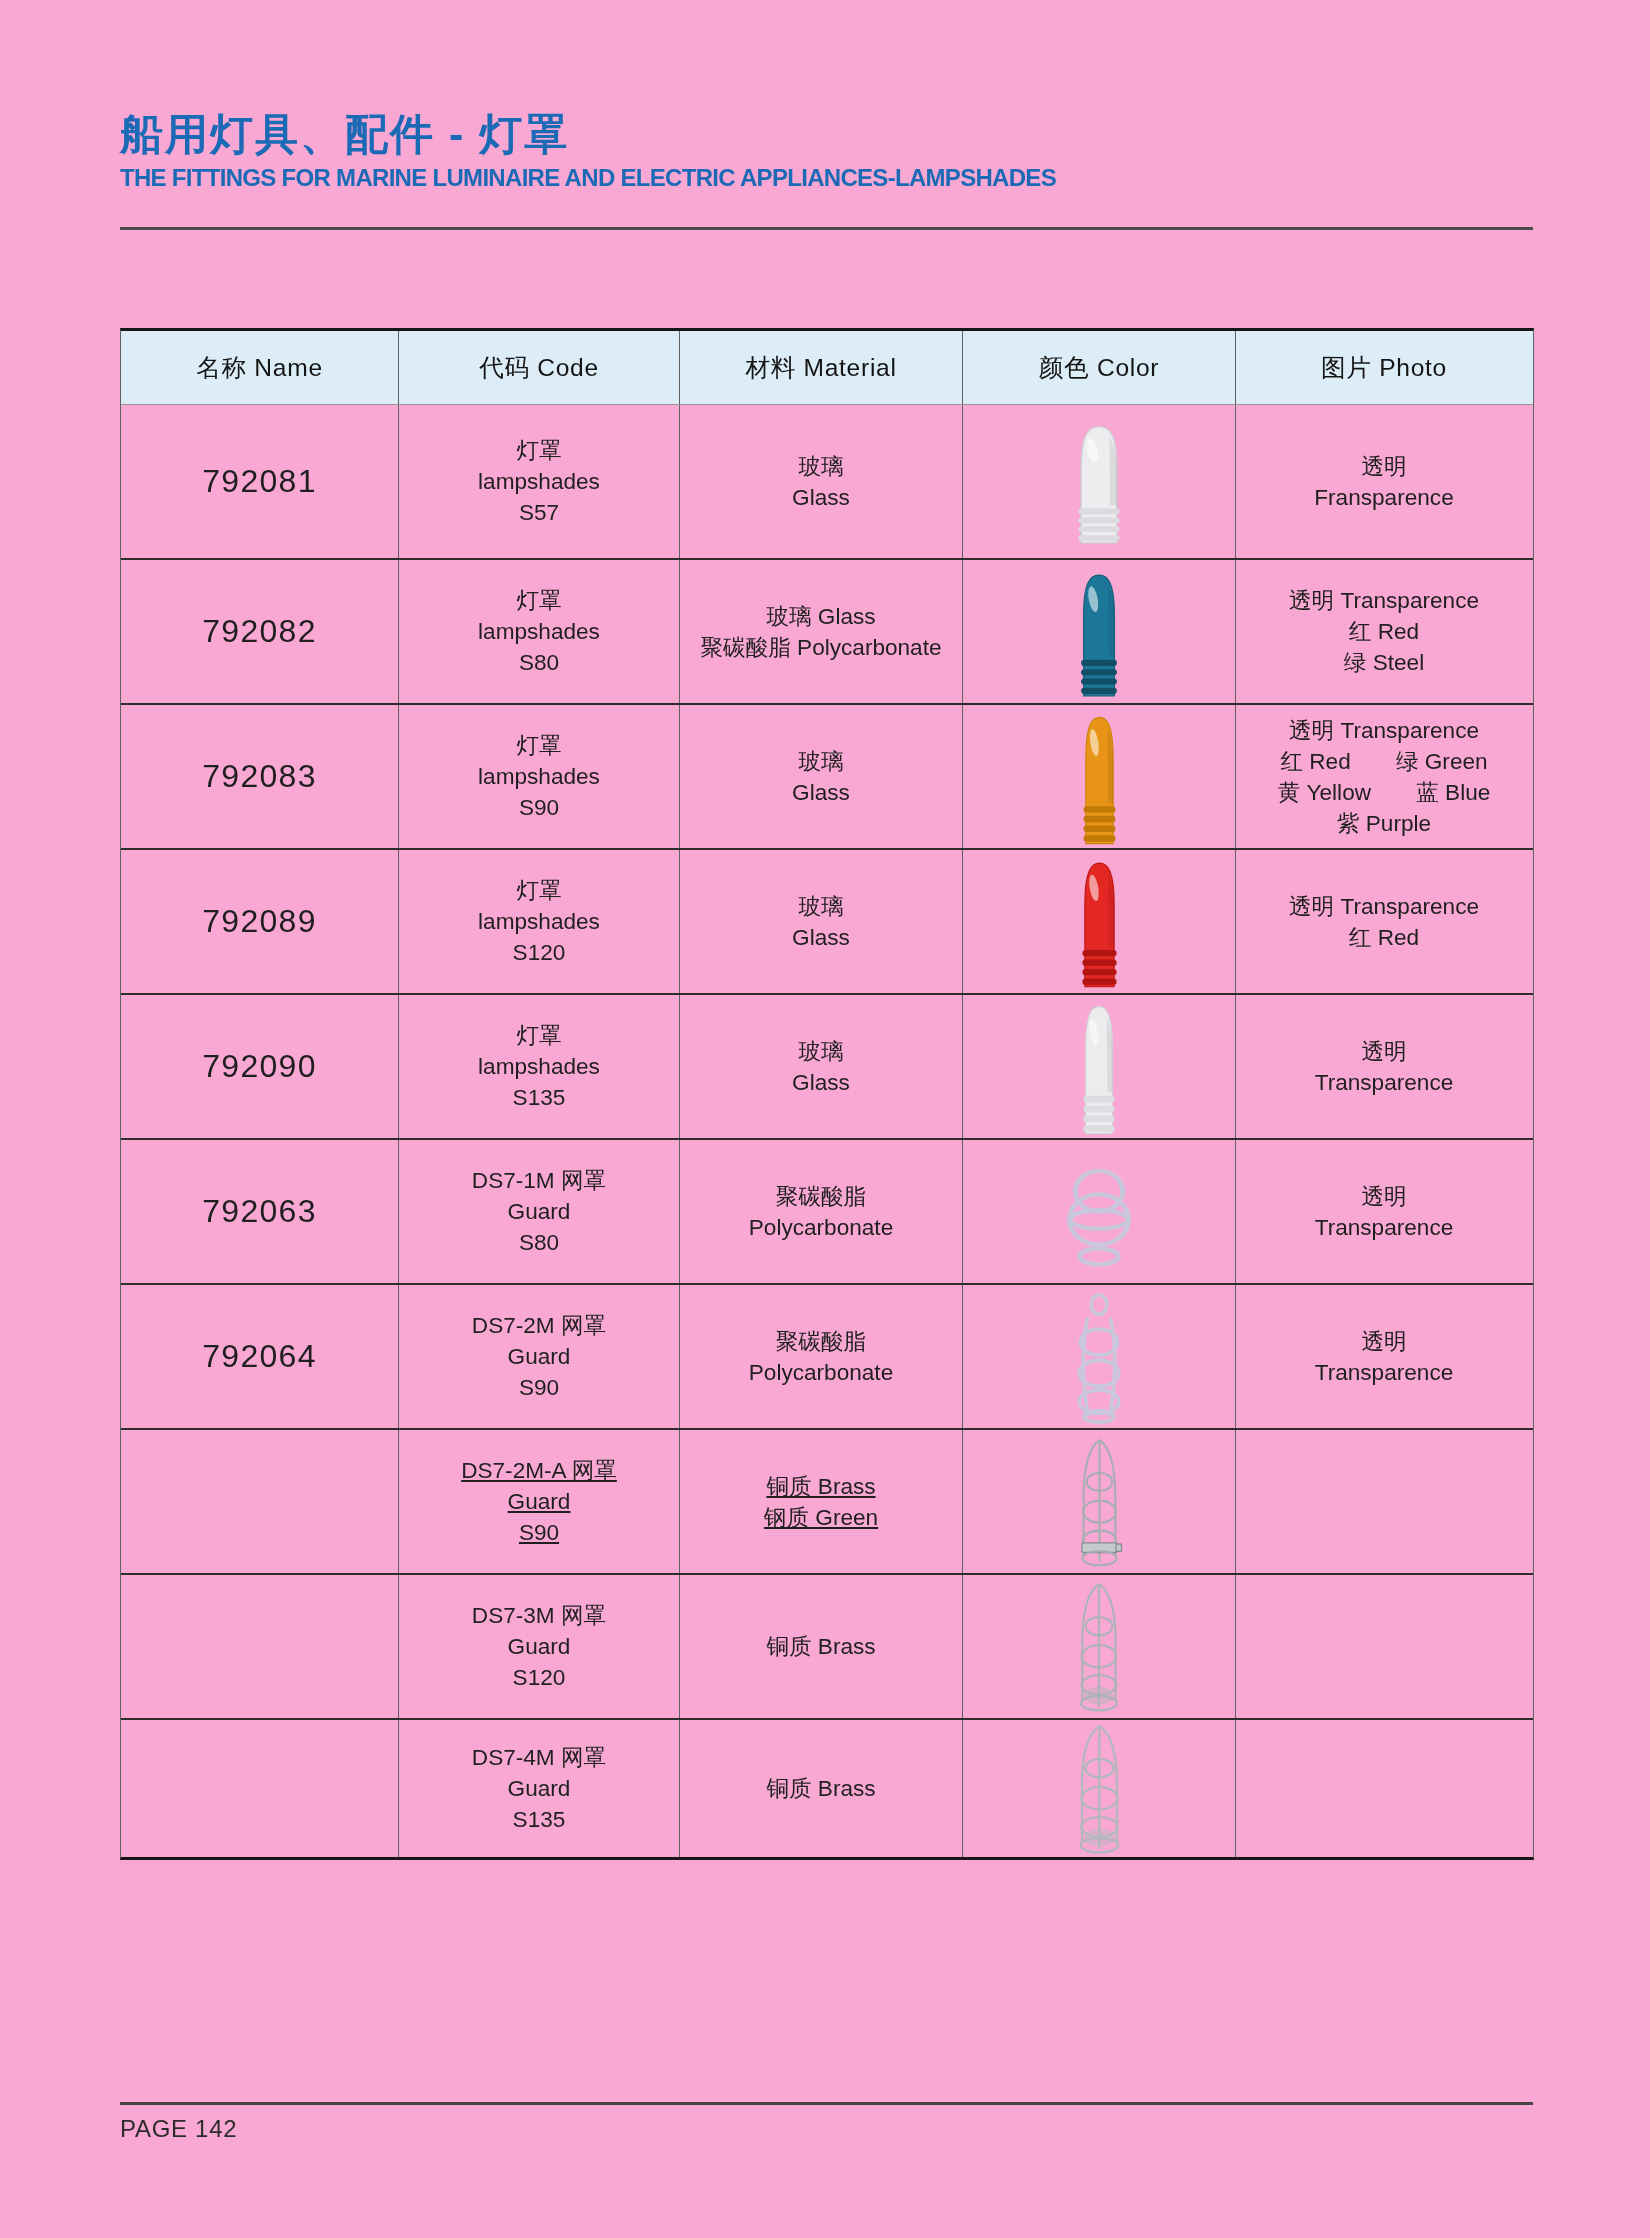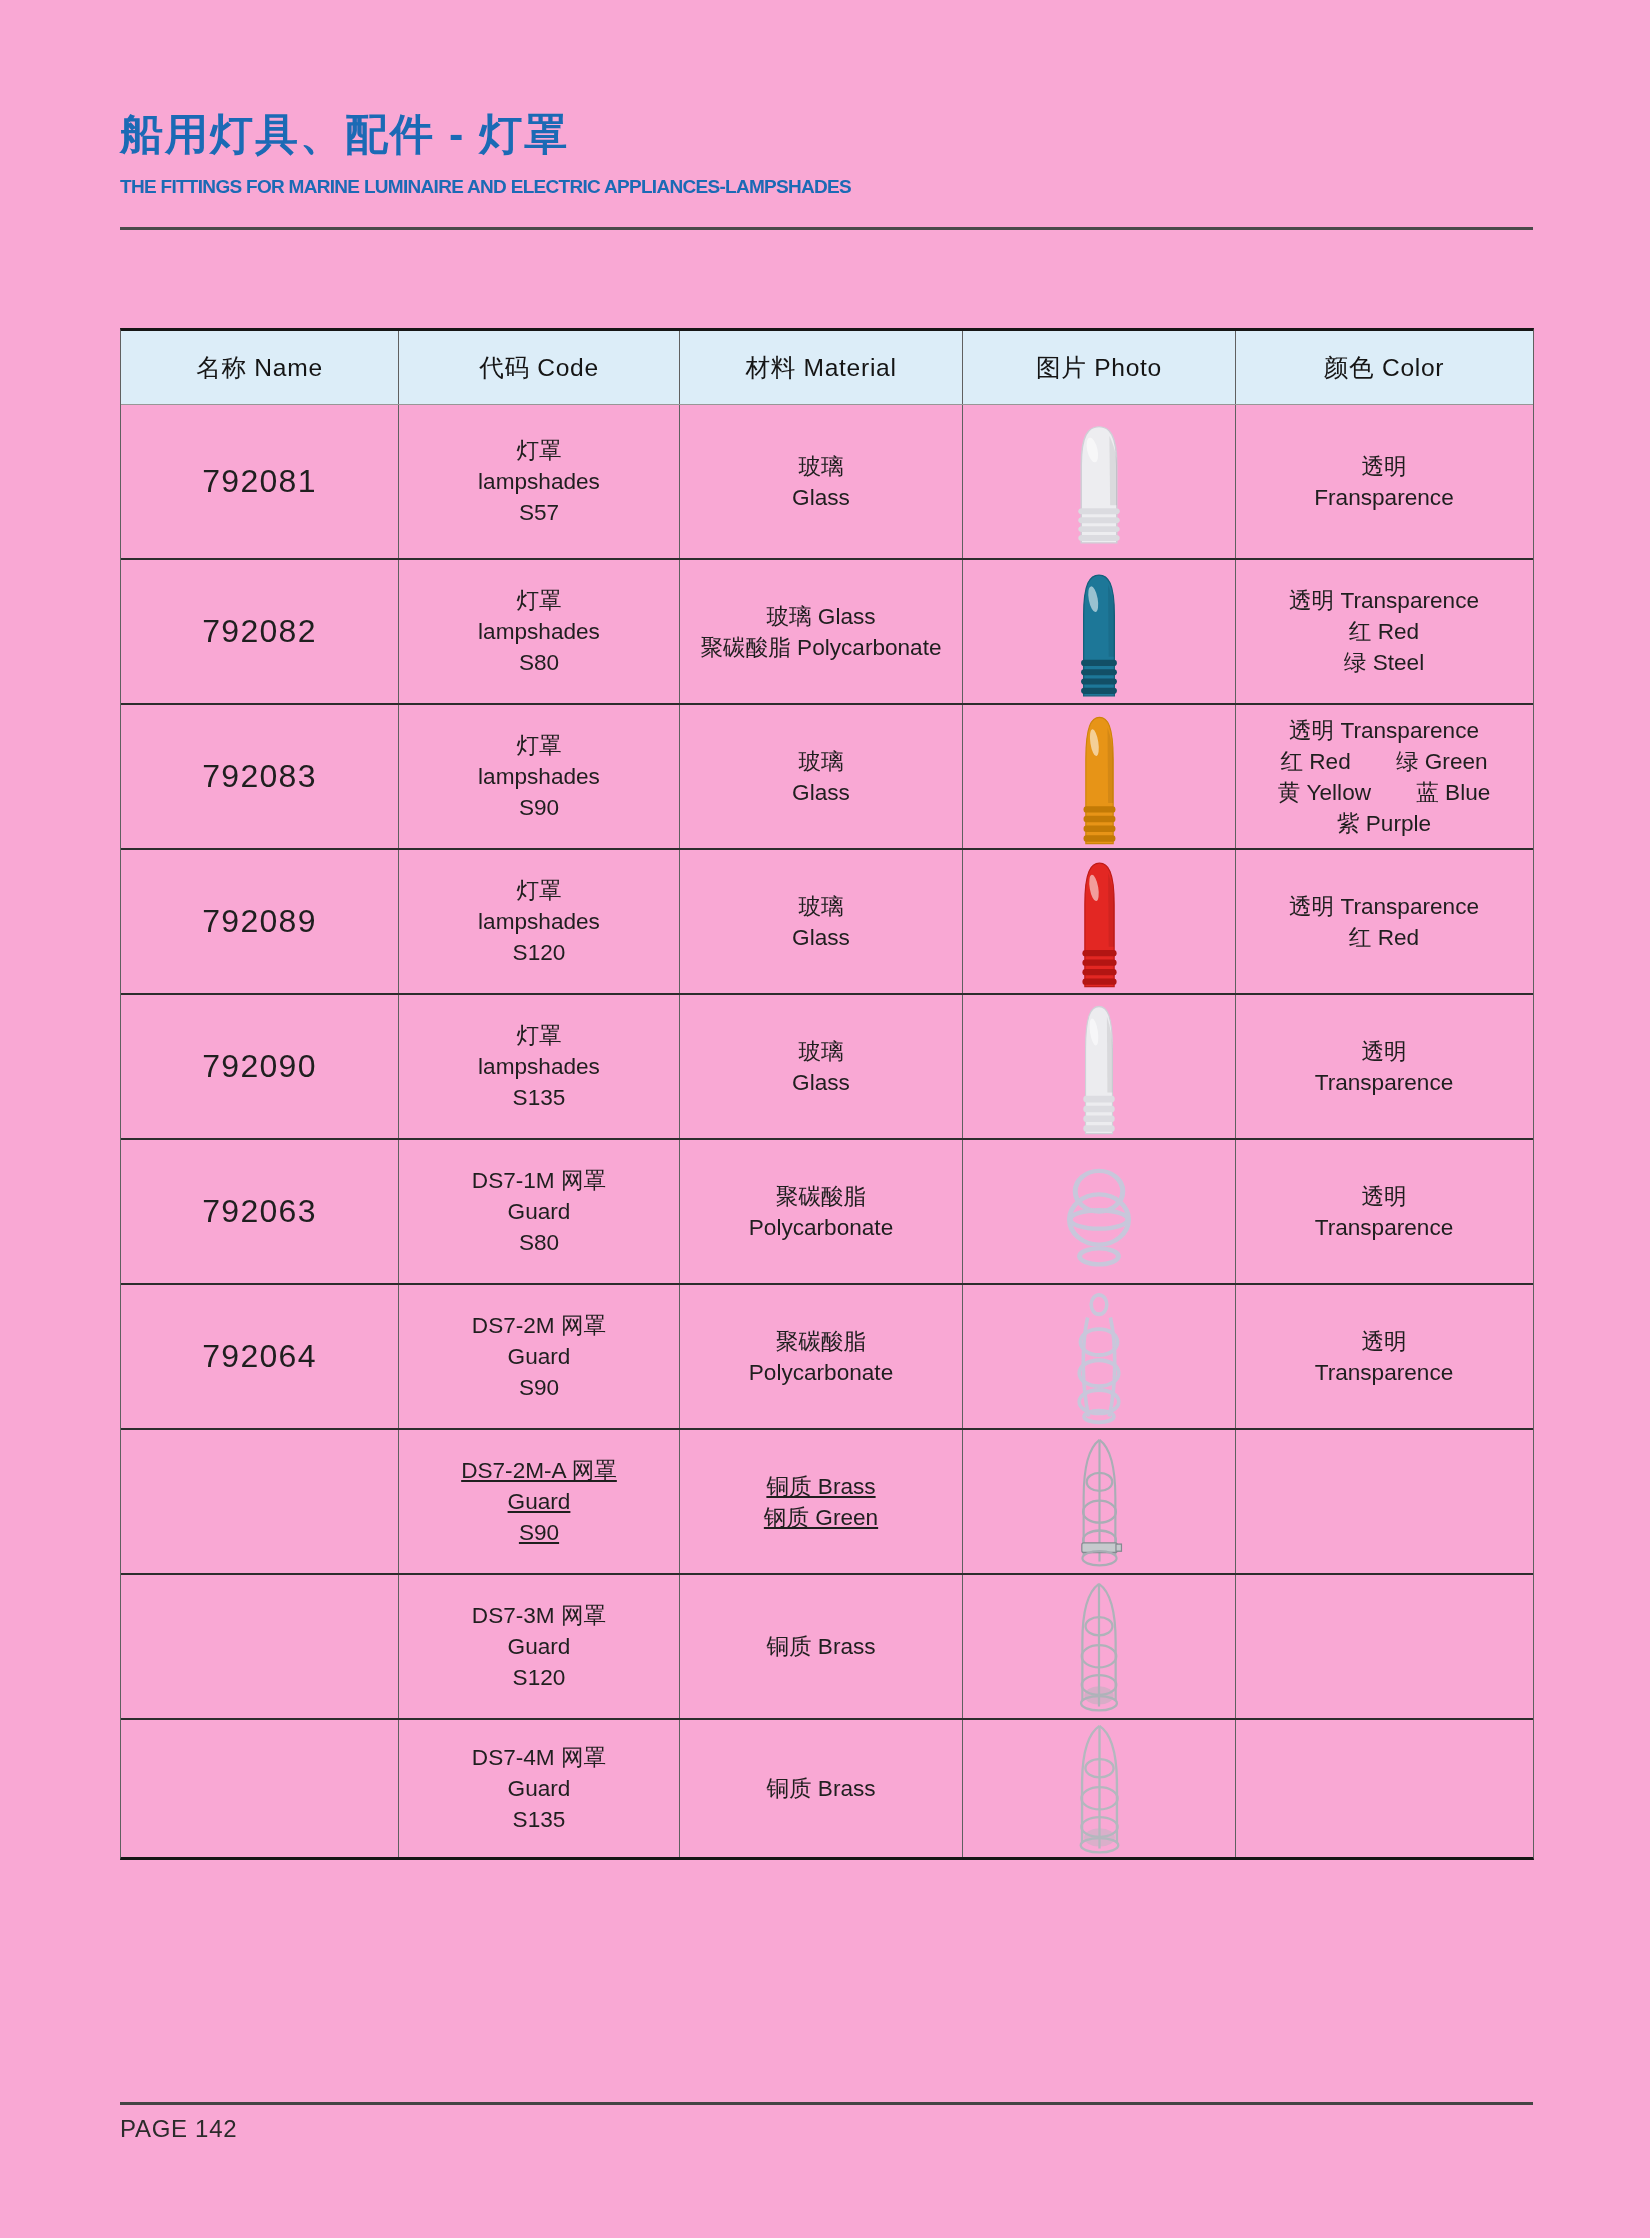--- a/index.html
+++ b/index.html
@@ -1,20 +1,20 @@
 <!DOCTYPE html>
 <html style="--accent: #1b6ab5; --header-bg: #dcedf8;font-size:10.6px"><head>
 <meta charset="utf-8">
 <style>
   html,body{margin:0;padding:0;background:#ffffff;}
   .page{position:relative;width:1650px;height:2239px;background:#f9a8d4;overflow:hidden;
         font-family:"Liberation Sans","DejaVu Sans",sans-serif;color:#1f1f1f;}
   .title{position:absolute;left:120px;top:106px;font-size:43px;font-weight:700;
          color:var(--accent,#1b6ab5);letter-spacing:2px;white-space:nowrap;}
-  .subtitle{position:absolute;left:120px;top:176px;font-size:19px;font-weight:700;
+  .subtitle{position:absolute;left:120px;top:164px;font-size:24px;font-weight:700;
             color:var(--accent,#1b6ab5);letter-spacing:-0.7px;white-space:nowrap;}
   .rule{position:absolute;left:120px;width:1413px;height:3.3px;background:#4a4a4a;}
   .rule-top{top:227px;}
   .rule-bottom{top:2102px;background:#454545;}
   .pageno{position:absolute;left:120px;top:2115px;font-size:24px;color:#2b2b2b;letter-spacing:0.7px;}
 
   .tbl{position:absolute;left:120px;top:328px;width:1414px;box-sizing:border-box;
        border-left:1.3px solid #606060;border-right:1.3px solid #606060;
        border-top:3.3px solid #161616;border-bottom:3.3px solid #161616;}
   .row{display:grid;grid-template-columns:277px 281px 283px 273px 297px;}
@@ -34,22 +34,22 @@
 
 <div class="page">
   <div class="title">船用灯具、配件 - 灯罩</div>
   <div class="subtitle">THE FITTINGS FOR MARINE LUMINAIRE AND ELECTRIC APPLIANCES-LAMPSHADES</div>
   <div class="rule rule-top"></div>
   <div class="tbl" id="tbl">
       <div class="row head">
         <div class="cell">名称 Name</div>
         <div class="cell">代码 Code</div>
         <div class="cell">材料 Material</div>
+        <div class="cell">颜色 Color</div>
         <div class="cell">图片 Photo</div>
-        <div class="cell">颜色 Color</div>
       </div>
       <div class="row data first" style="height: 153px;">
         <div class="cell cell-code">
           <div class="ln">792081</div>
         </div>
         <div class="cell cell-name">
           <div class="ln">灯罩</div>
           <div class="ln">lampshades</div>
           <div class="ln">S57</div>
         </div>

